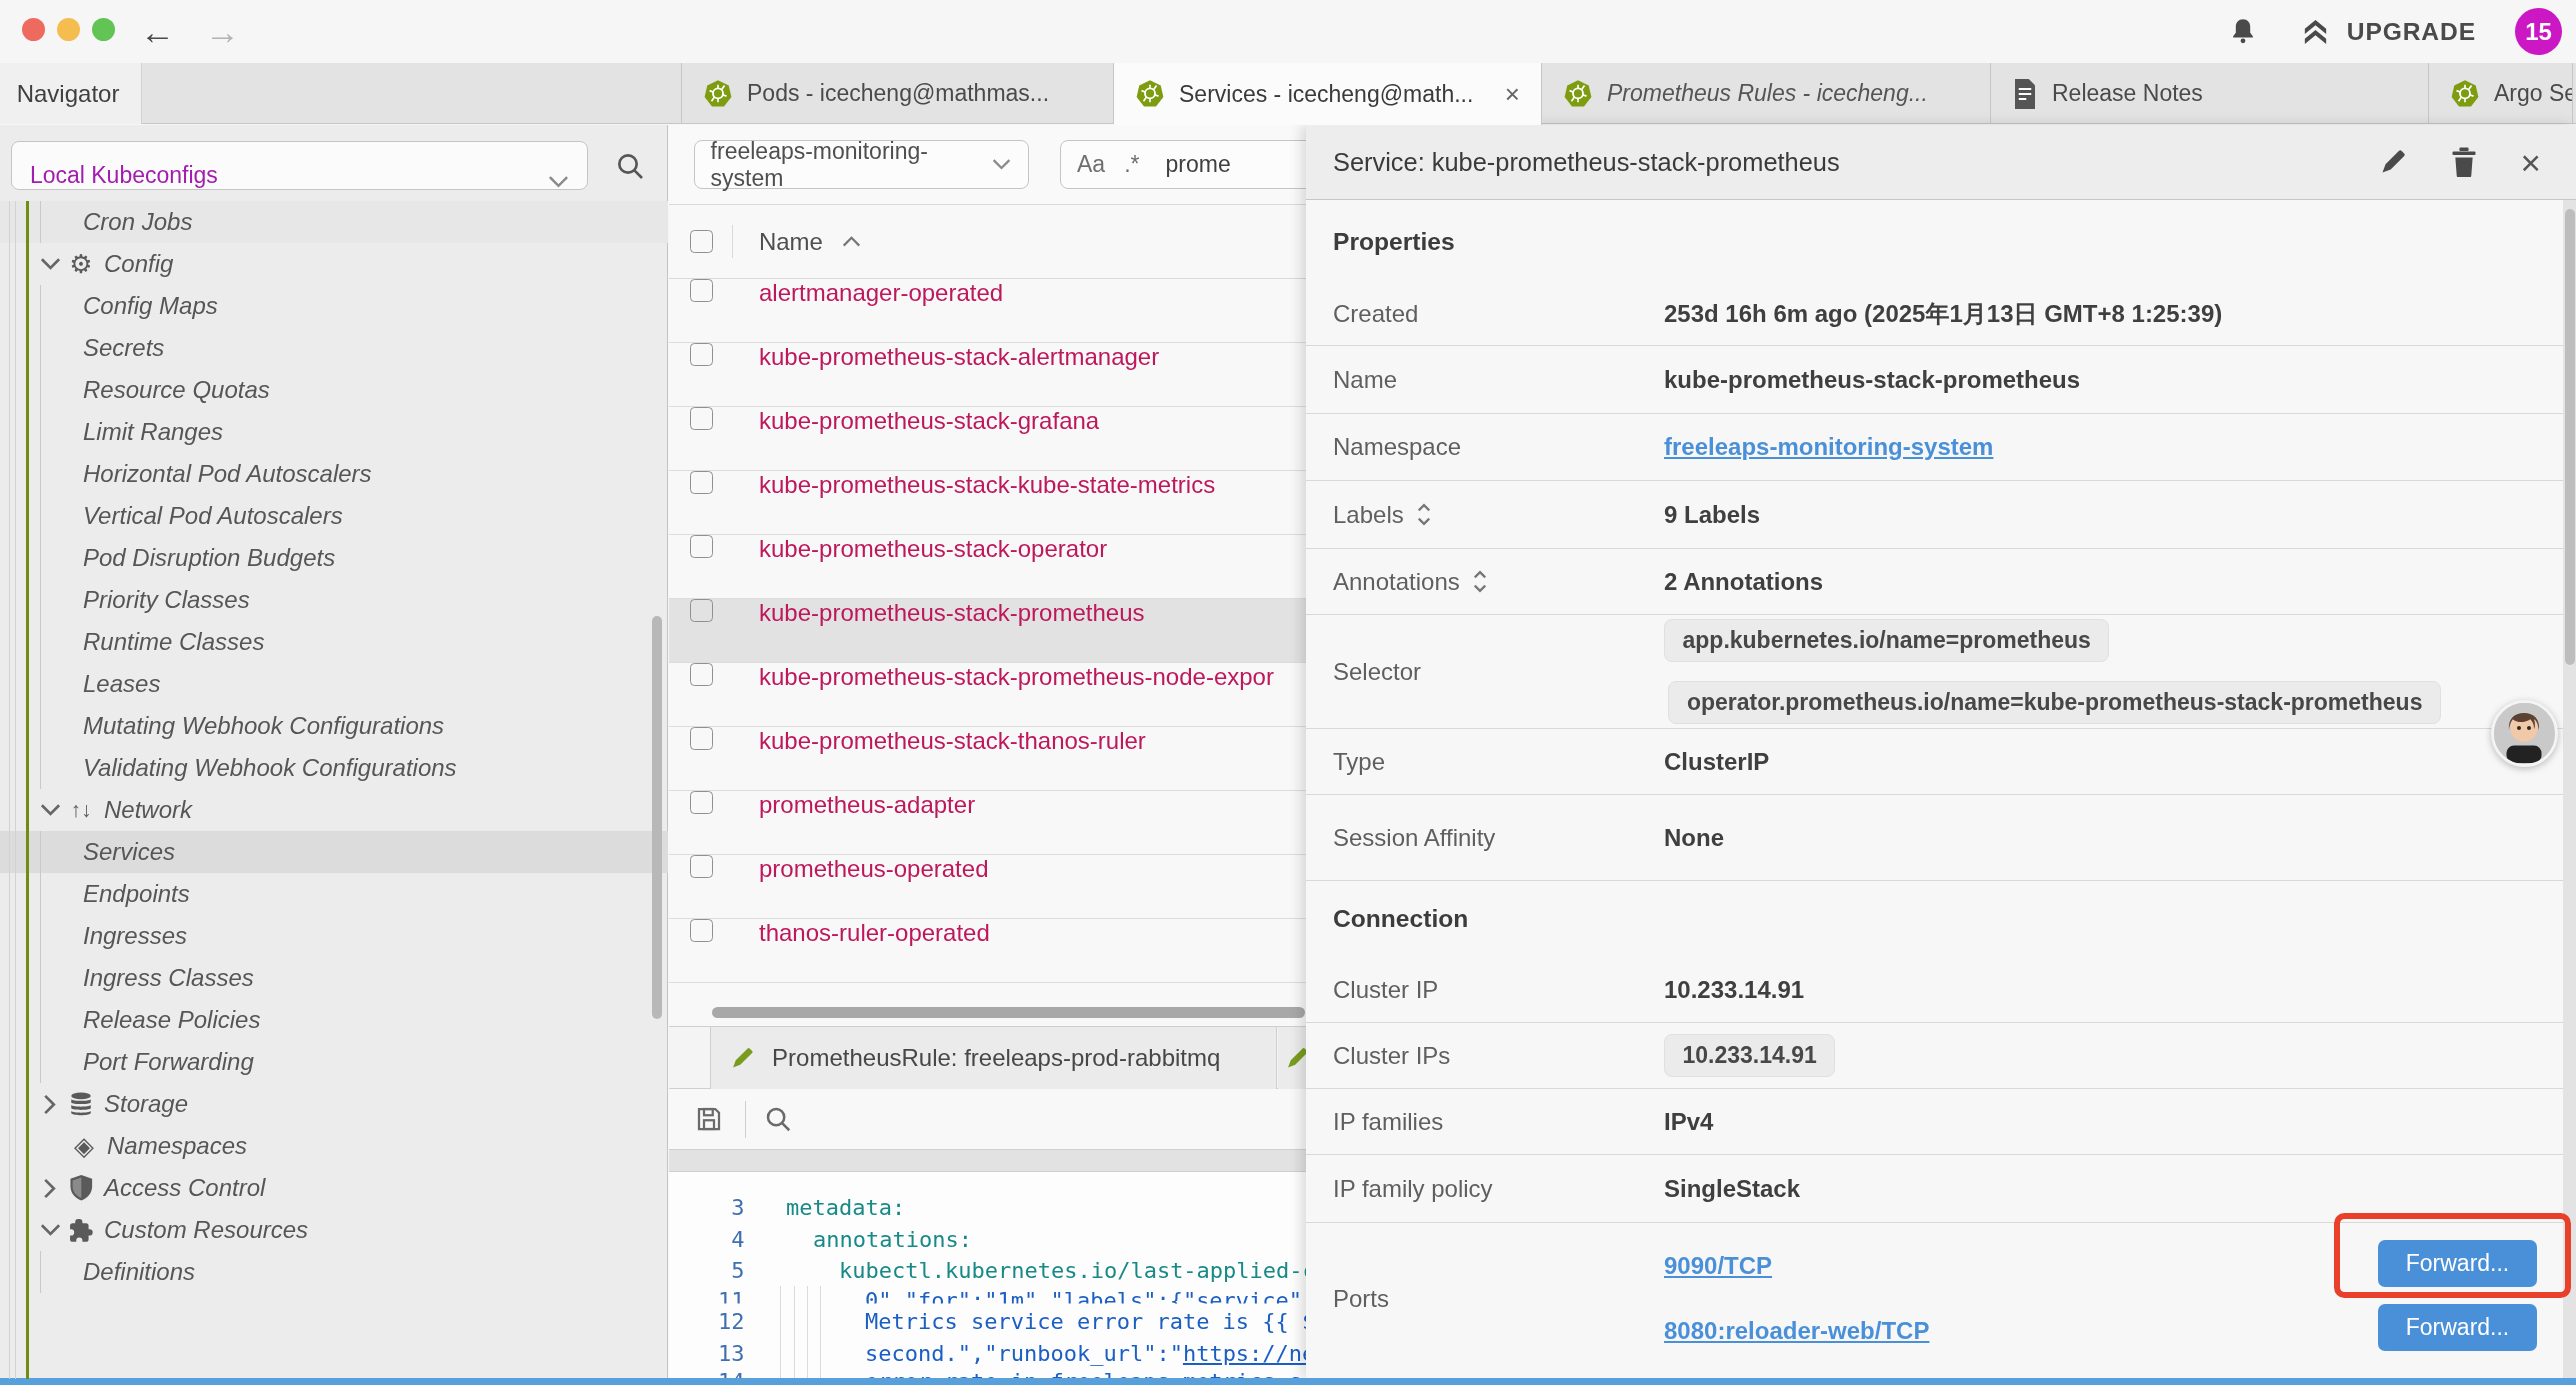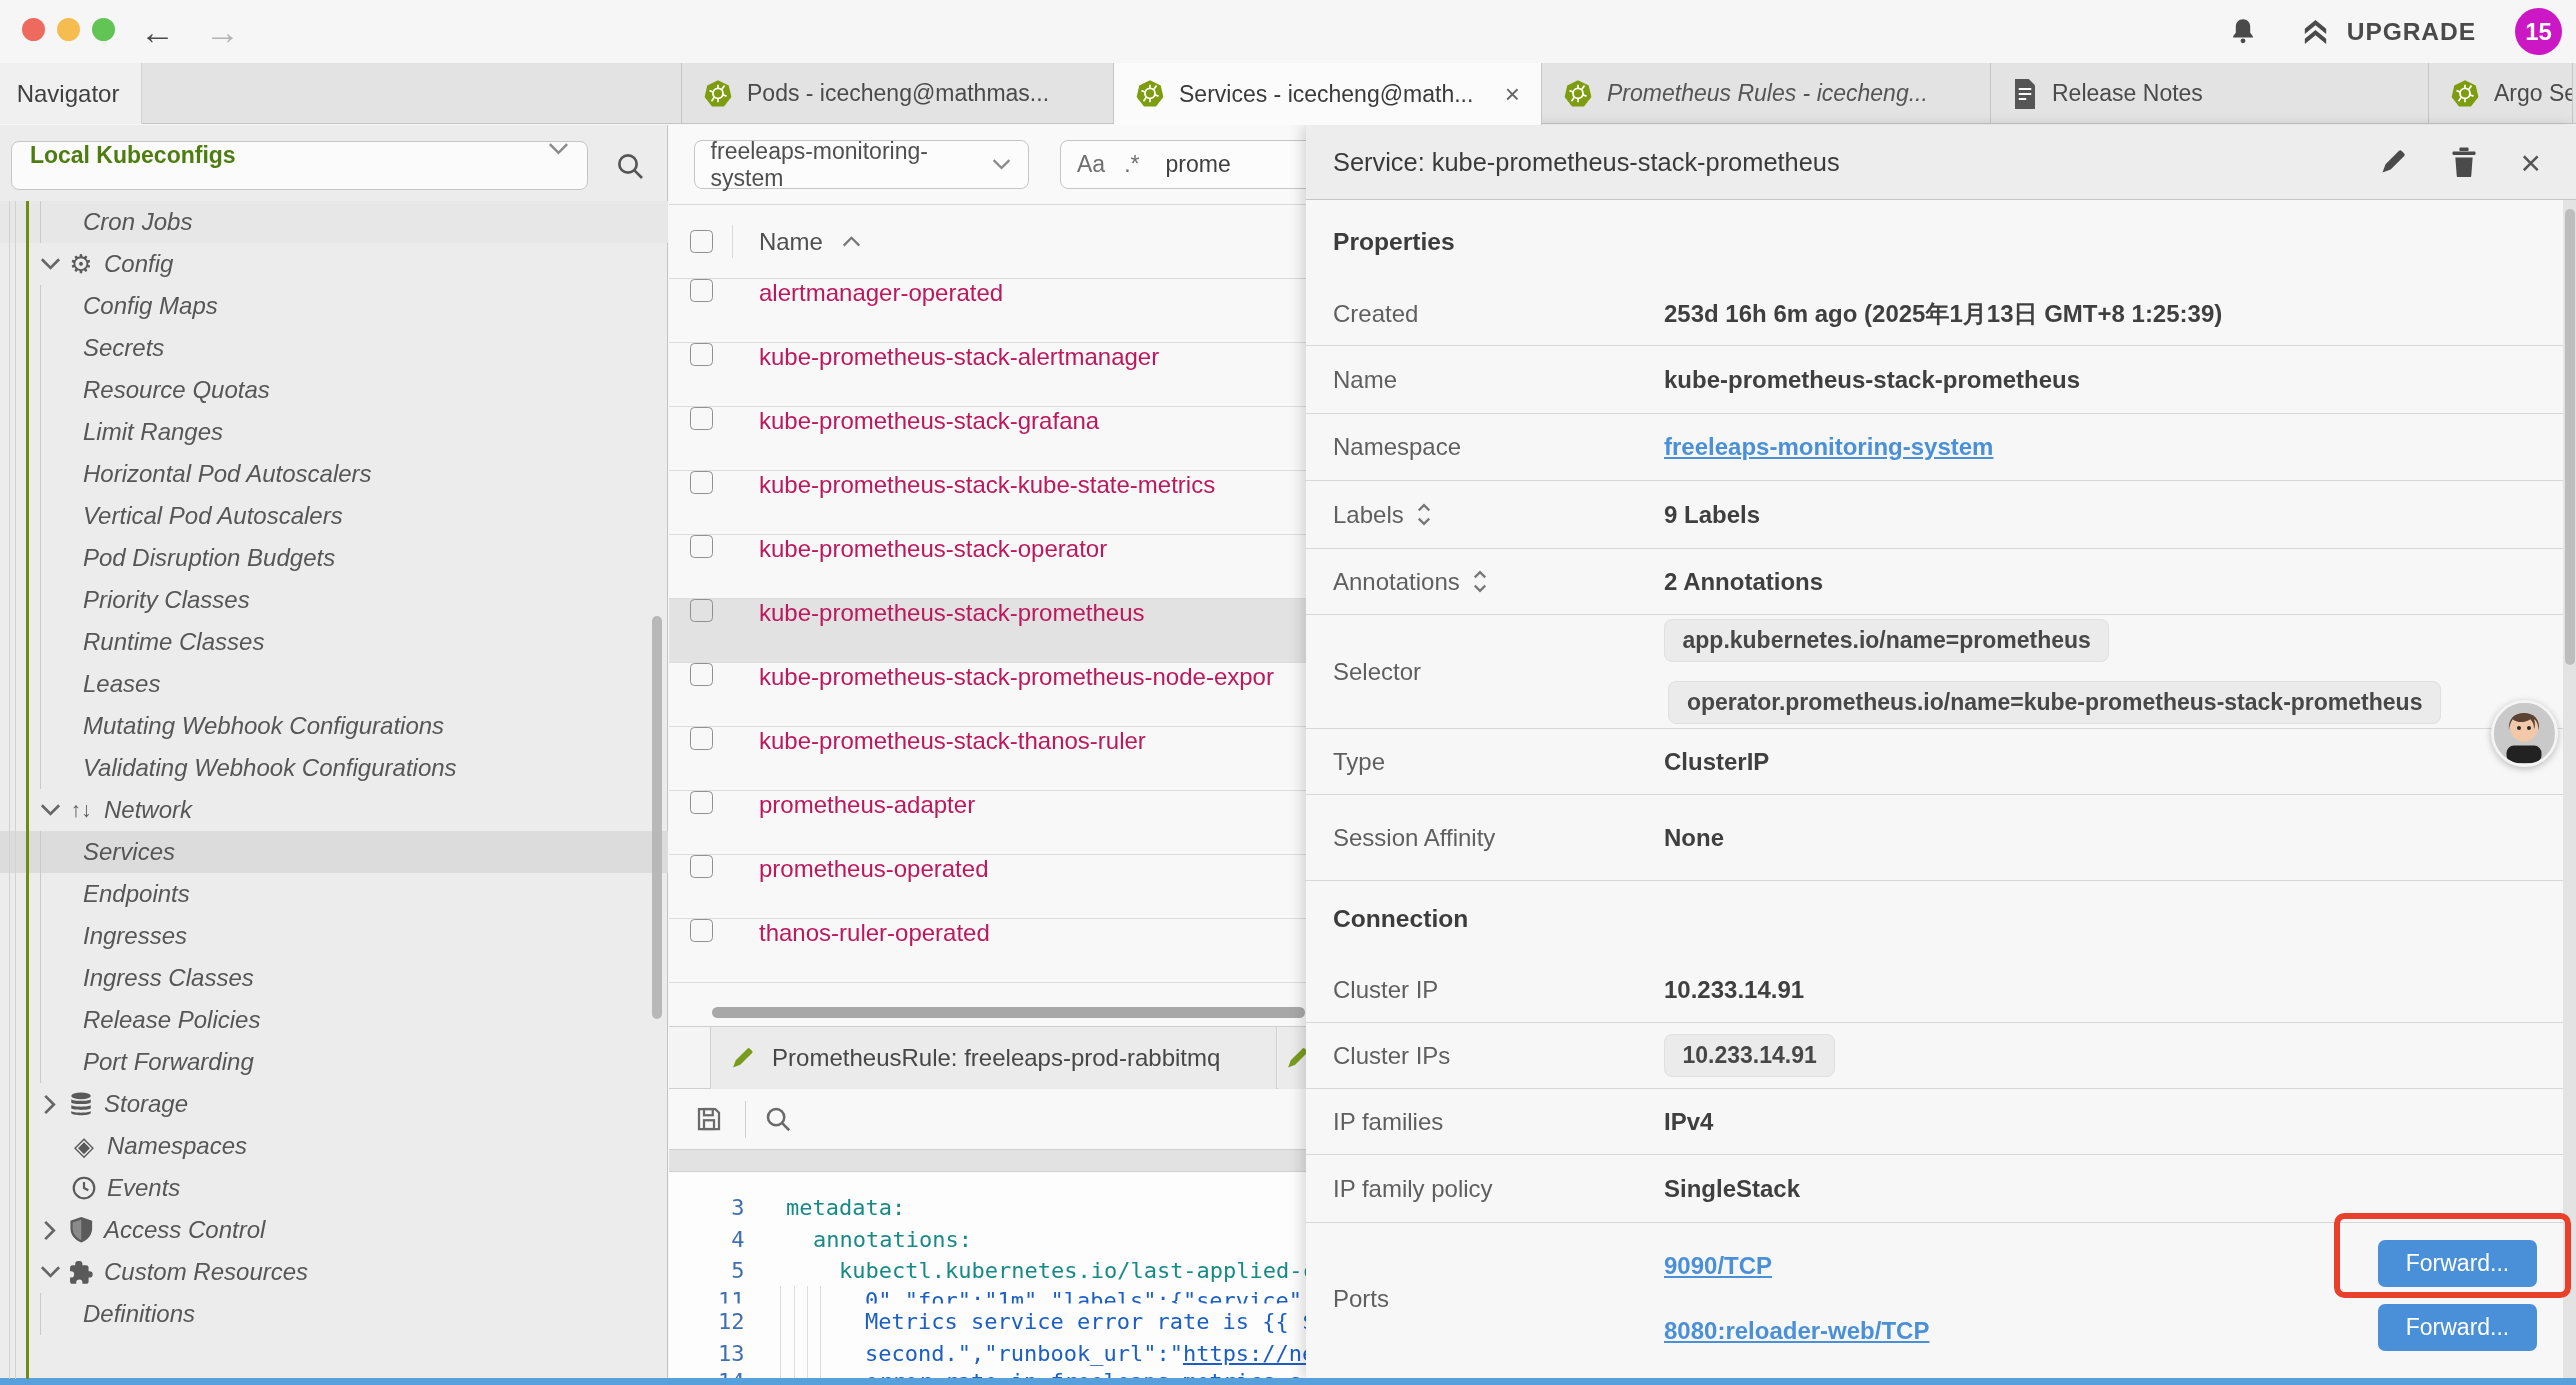--- a/index.html
+++ b/index.html
@@ -22,21 +22,21 @@
   #nav-tab { left:0; top:0; width:142px; height:61px; background:#f0f0f0; border-right:0.9px solid #d2d2d2; display:flex; align-items:center; padding-left:16.7px; font-size:24px; color:#3f3f3f; }
   #main-tabs { left:681px; top:0; height:61px; display:flex; }
   .mtab { height:61px; display:flex; align-items:center; padding:0 21px; gap:14px; font-size:23px; color:#4a4a4a; border-right:0.9px solid #c6c6c6; overflow:hidden; white-space:nowrap; }
   .mtab.first { border-left:0.9px solid #c6c6c6; }
   .mtab.active { background:#fbfbfb; height:62px; z-index:3; color:#3a3a3a; }
   .mtab.preview .mtab-label { font-style:italic; color:#555; }
   .mtab .close-x { margin-left:auto; font-size:26px; color:#666; }
 
   
   #sidebar { left:0; top:125px; width:668px; height:1254px; background:#ececec; border-right:0.9px solid #c4c4c4; }
-  #kube-select { left:11.4px; top:16px; width:577px; height:49px; background:#fbfbfb; border:0.9px solid #c5c5c5; border-radius:8px; display:flex; align-items:flex-start; padding:0 17.5px; font-size:23px; color:#4d7c0f;font-weight:bold; }
+  #kube-select { left:11.4px; top:16px; width:577px; height:49px; background:#fbfbfb; border:0.9px solid #c5c5c5; border-radius:8px; display:flex; align-items:flex-end; padding:0 17.5px; font-size:23px; color:#a21caf; }
   #kube-select .sel-chev { margin-left:auto; }
   #side-search { left:614px; top:24.6px; }
   #tree { left:0; top:76px; width:668px; height:1178px; overflow:hidden;font-style:italic; }
   .deco-line { position:absolute; top:0; bottom:0; pointer-events:none; z-index:4; }
   .tree-row { position:relative; height:42px; display:flex; align-items:center; font-size:24px; color:#565656; }
   .tree-row.hover { background:#e7e7e7; }
   .tree-row.selected { background:#dcdcdc; }
   .tree-row .guide { position:absolute; left:40px; top:0; bottom:0; width:0.9px; background:#c9c9c9; }
   .tree-row .chev { width:30px; margin-left:35px; display:flex; justify-content:center; }
   .tree-row .t-icon { width:32px; margin-right:7px; display:flex; justify-content:center; color:#5a5a5a; font-size:24.6px; }
@@ -349,29 +349,20 @@
             <path d="M3 13c2 2 16 2 18 0v3c-2 2-16 2-18 0z"></path>
             <path d="M3 18.5c2 2 16 2 18 0v2c-2 2.4-16 2.4-18 0z"></path>
           </svg>
         </span>
         <span class="t-label">Storage</span>
       </div>
       <div class="tree-row top-noch">
         <span class="icon t-icon" style="font-size: 26px;">◈</span>
         <span class="t-label">Namespaces</span>
       </div>
-      <div class="tree-row top-noch">
-        <span class="icon t-icon">
-          <svg width="26" height="26" viewBox="0 0 24 24" fill="none" stroke="#5a5a5a" stroke-width="2">
-            <circle cx="12" cy="12" r="9.5"></circle>
-            <polyline points="12,6.5 12,12 16,14"></polyline>
-          </svg>
-        </span>
-        <span class="t-label">Events</span>
-      </div>
       <div class="tree-row group">
         <span class="chev">
           <svg width="14" height="23" viewBox="0 0 14 24" fill="none" stroke="#666" stroke-width="2.8">
             <polyline points="2,3 11,12 2,21"></polyline>
           </svg>
         </span>
         <span class="icon t-icon">
           <svg width="24.6" height="26" viewBox="0 0 22 24" fill="#5a5a5a">
             <path d="M11 0l10 3.5v7c0 6-4.2 10.8-10 13C5.2 21.3 1 16.5 1 10.5v-7z"></path>
             <path d="M11 2.2v19C6.4 19.2 3 15.2 3 10.5V5z" fill="#8a8a8a"></path>

